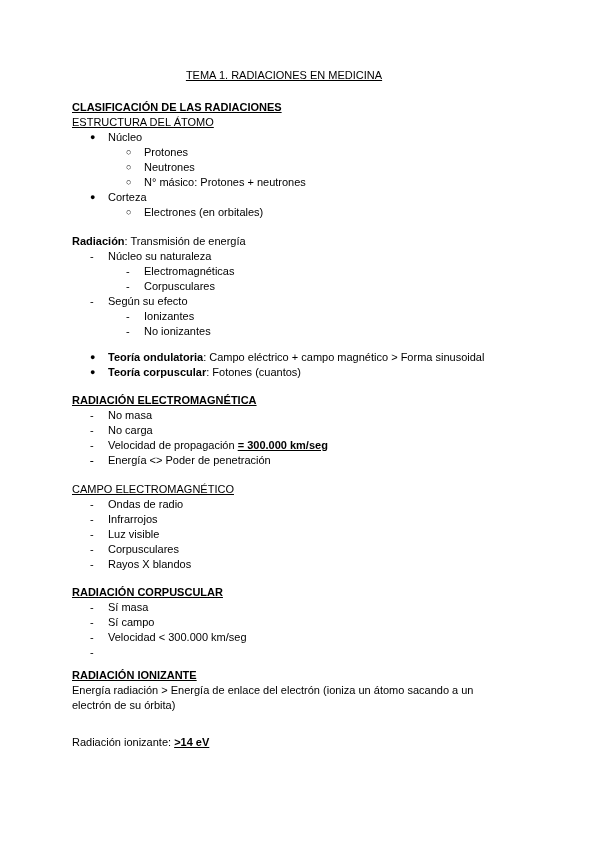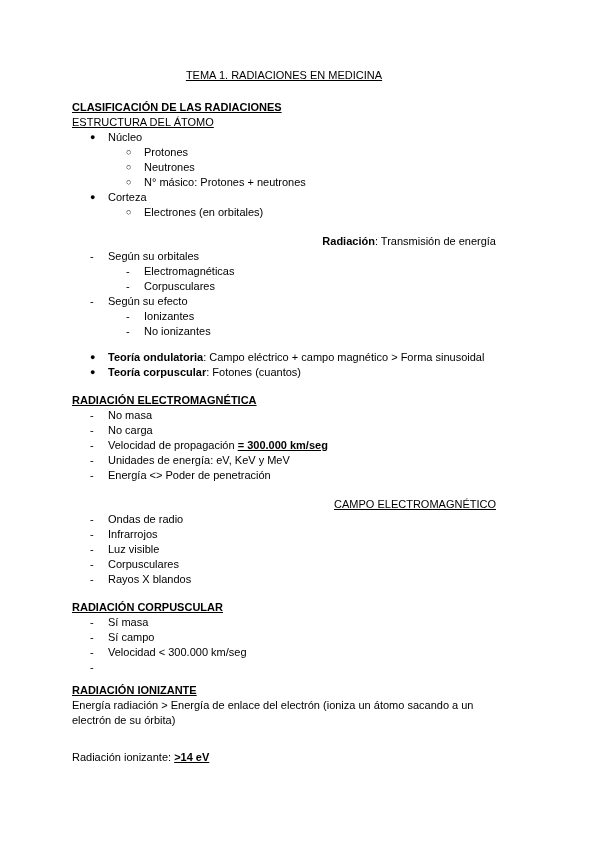--- a/index.html
+++ b/index.html
@@ -20,21 +20,21 @@
   .doc-title { text-align: center; text-decoration: underline; }
   .li { position: relative; }
   .l1 { padding-left: 36px; }
   .l2 { padding-left: 72px; }
   .marker { position: absolute; top: 0; }
   .l1 > .marker { left: 18px; }
   .l2 > .marker { left: 54px; }
   .marker.dot { font-size: 9px; }
   .mt11 { margin-top: 11px; }
   .mt13 { margin-top: 13px; }
-  .mt14 { margin-top: 14px; text-align: right; }
+  .mt14 { margin-top: 14px; }
   .mt15 { margin-top: 22px; }
   .mt17 { margin-top: 17px; }
   .mt23 { margin-top: 23px; }
   .para { max-width: 456px; }
 </style>
 </head>
 <body>
 
 <div class="page">
 
@@ -69,21 +69,21 @@
       <span>Electrones (en orbitales)</span>
     </div>
   </div>
 
   <div>
     <div class="para mt14">
       <span class="bold">Radiación</span><span>: Transmisión de energía</span>
     </div>
     <div class="li l1">
       <span class="marker">-</span>
-      <span>Según su orbitales</span>
+      <span>Núcleo su naturaleza</span>
     </div>
     <div class="li l2">
       <span class="marker">-</span>
       <span>Electromagnéticas</span>
     </div>
     <div class="li l2">
       <span class="marker">-</span>
       <span>Corpusculares</span>
     </div>
     <div class="li l1">
@@ -118,21 +118,20 @@
     <div class="li l1">
       <span class="marker">-</span>
       <span>No carga</span>
     </div>
     <div class="li l1">
       <span class="marker">-</span>
       <span><span>Velocidad de propagación </span><span class="bold underline">= 300.000 km/seg</span></span>
     </div>
     <div class="li l1">
       <span class="marker">-</span>
-      <span>Unidades de energía: eV, KeV y MeV</span>
     </div>
     <div class="li l1">
       <span class="marker">-</span>
       <span>Energía &lt;&gt; Poder de penetración</span>
     </div>
   </div>
 
   <div>
     <div class="underline mt14">CAMPO ELECTROMAGNÉTICO</div>
     <div class="li l1">

